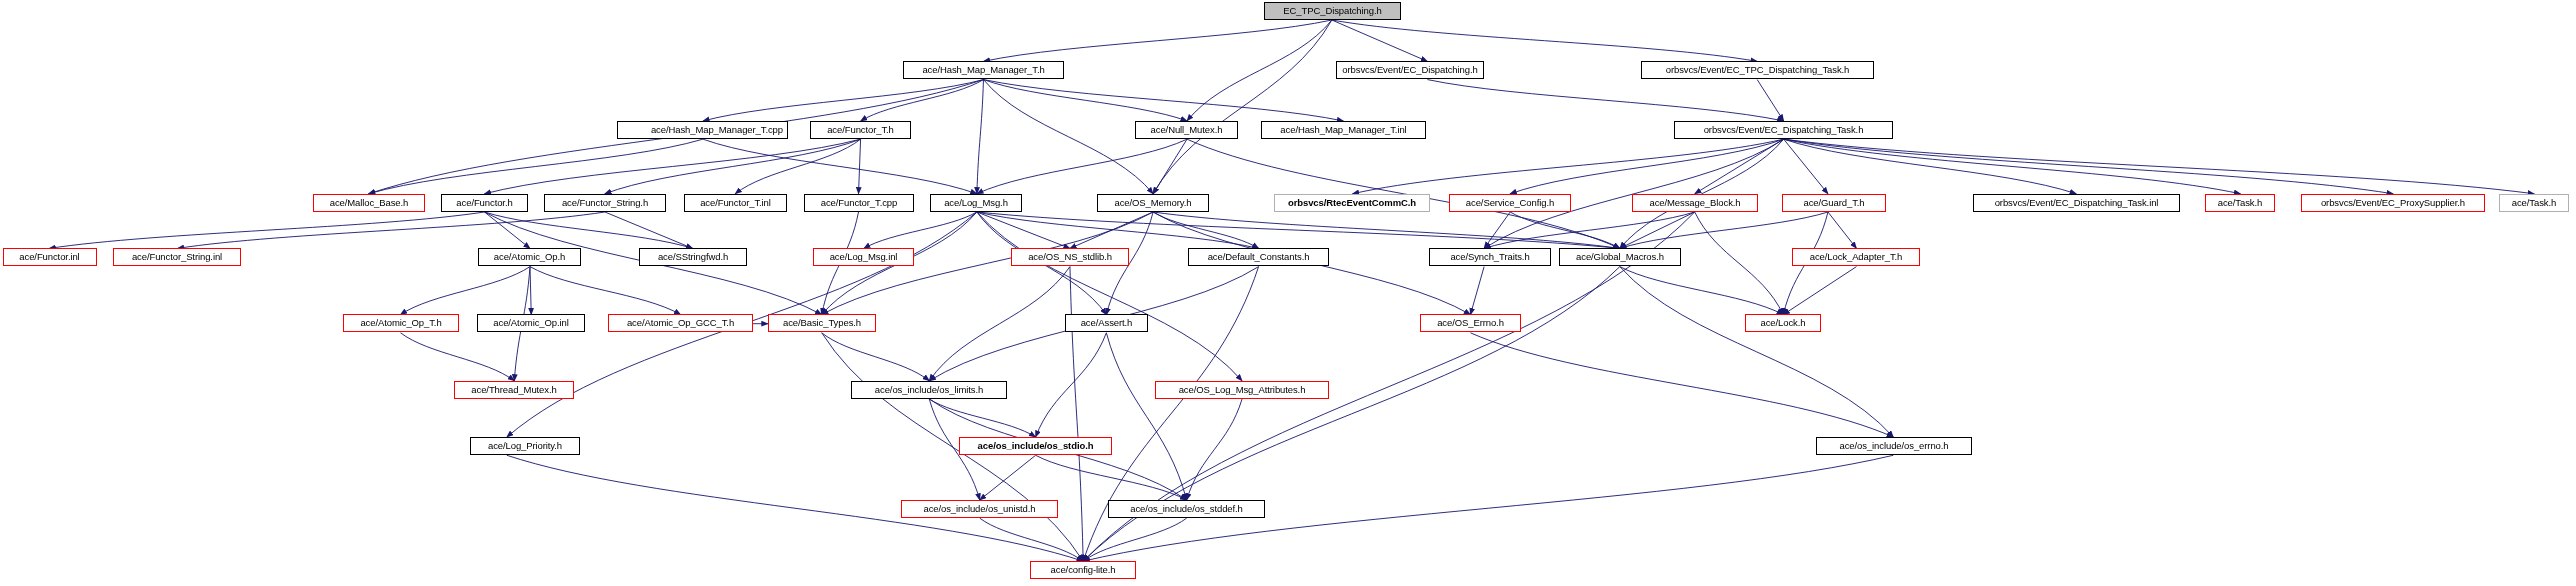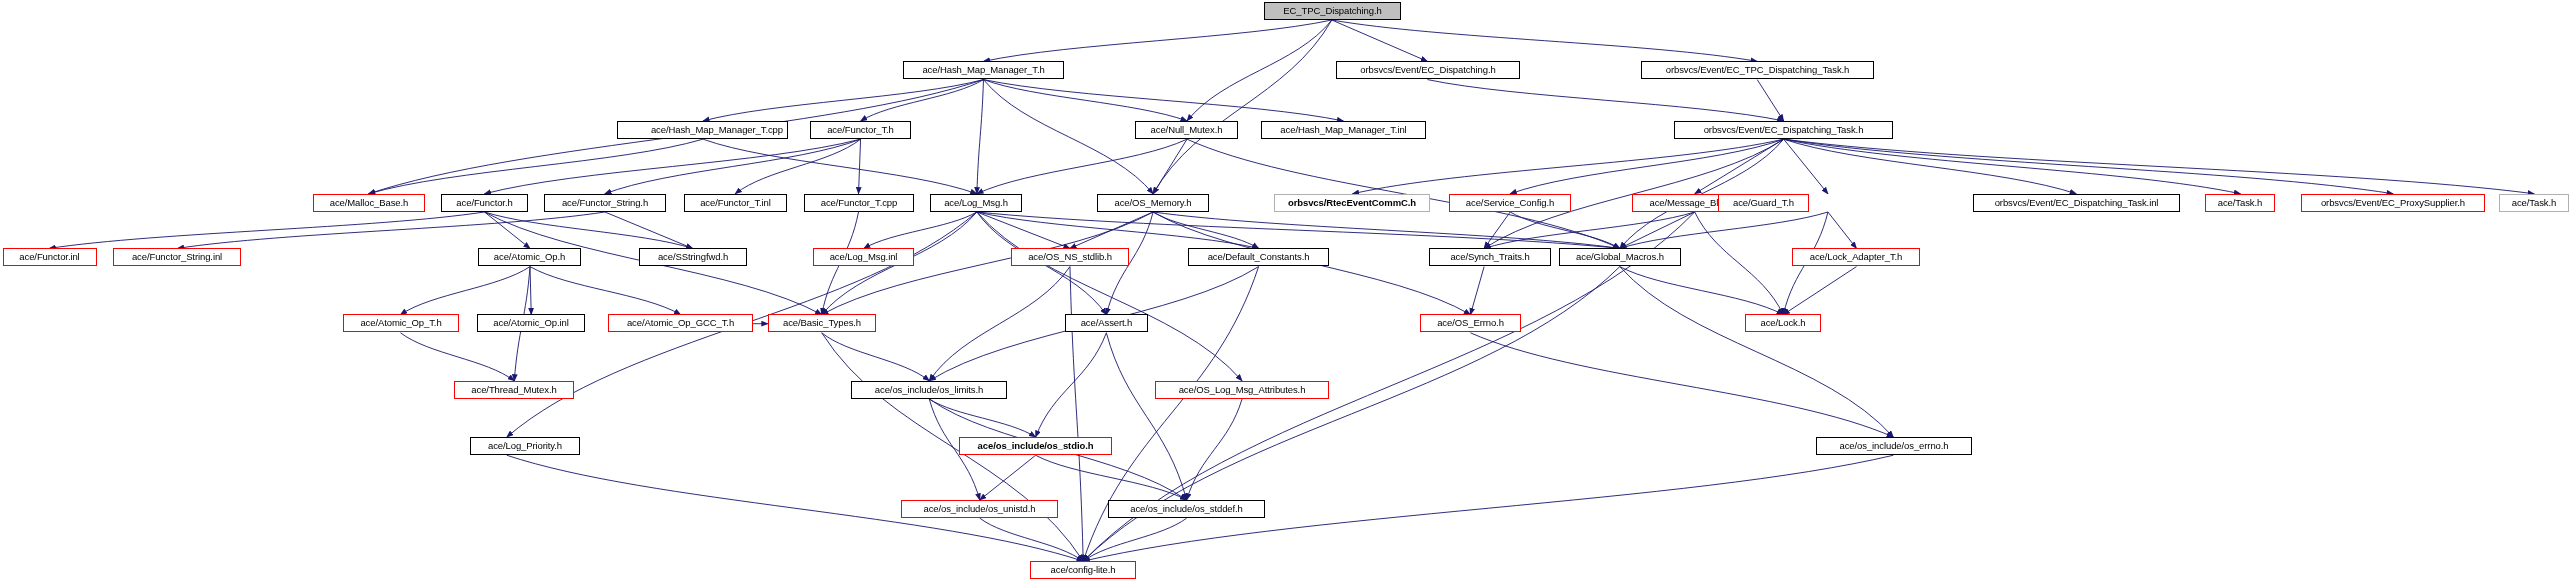--- a/index.html
+++ b/index.html
@@ -150,38 +150,38 @@
       <path d="M612.5,550 C786.625,607.6 1134.875,620.4 1309,678" fill="none" stroke="#191970" stroke-width="1.1" marker-end="url(#ah)"></path>
       <path d="M1251.5,550 L1184,604" fill="none" stroke="#191970" stroke-width="1.1" marker-end="url(#ah)"></path>
       <path d="M1251.5,550 C1297.125,574.3 1388.375,579.7 1434,604" fill="none" stroke="#191970" stroke-width="1.1" marker-end="url(#ah)"></path>
       <path d="M2288,550 C2043.25,607.6 1553.75,620.4 1309,678" fill="none" stroke="#191970" stroke-width="1.1" marker-end="url(#ah)"></path>
       <path d="M1184,626 C1215.25,649.4 1277.75,654.6 1309,678" fill="none" stroke="#191970" stroke-width="1.1" marker-end="url(#ah)"></path>
       <path d="M1434,626 C1402.75,649.4 1340.25,654.6 1309,678" fill="none" stroke="#191970" stroke-width="1.1" marker-end="url(#ah)"></path>
     </svg>
   <div id="nodes-layer">
       <div class="node root" style="left: 1264px; top: 1.7px; width: 137px;">EC_TPC_Dispatching.h</div>
       <div class="node" style="left: 903px; top: 61px; width: 161px;">ace/Hash_Map_Manager_T.h</div>
-      <div class="node" style="left: 1336px; top: 61px; width: 184px;">orbsvcs/Event/EC_Dispatching.h</div>
+      <div class="node" style="left: 1336px; top: 61px; width: 148px;">orbsvcs/Event/EC_Dispatching.h</div>
       <div class="node" style="left: 1641px; top: 61px; width: 233px;">orbsvcs/Event/EC_TPC_Dispatching_Task.h</div>
       <div class="node" style="left: 617px; top: 121px; width: 171px; padding-left: 33px;">ace/Hash_Map_Manager_T.cpp</div>
       <div class="node" style="left: 810px; top: 121px; width: 101px;">ace/Functor_T.h</div>
       <div class="node" style="left: 1135px; top: 121px; width: 103px;">ace/Null_Mutex.h</div>
       <div class="node" style="left: 1261px; top: 121px; width: 165px;">ace/Hash_Map_Manager_T.inl</div>
       <div class="node" style="left: 1674px; top: 121px; width: 219px;">orbsvcs/Event/EC_Dispatching_Task.h</div>
       <div class="node red" style="left: 313px; top: 194px; width: 112px;">ace/Malloc_Base.h</div>
       <div class="node" style="left: 441px; top: 194px; width: 87px;">ace/Functor.h</div>
       <div class="node" style="left: 544px; top: 194px; width: 122px;">ace/Functor_String.h</div>
       <div class="node" style="left: 684px; top: 194px; width: 103px;">ace/Functor_T.inl</div>
       <div class="node" style="left: 804px; top: 194px; width: 110px;">ace/Functor_T.cpp</div>
       <div class="node" style="left: 930px; top: 194px; width: 92px;">ace/Log_Msg.h</div>
       <div class="node" style="left: 1097px; top: 194px; width: 112px;">ace/OS_Memory.h</div>
       <div class="node gray-border" style="left: 1274px; top: 194px; width: 156px; font-weight: bold;">orbsvcs/RtecEventCommC.h</div>
       <div class="node red" style="left: 1449px; top: 194px; width: 122px;">ace/Service_Config.h</div>
       <div class="node red" style="left: 1632px; top: 194px; width: 126px;">ace/Message_Block.h</div>
-      <div class="node red" style="left: 1718px; top: 194px; width: 91px;">ace/Guard_T.h</div>
+      <div class="node red" style="left: 1782px; top: 194px; width: 104px;">ace/Guard_T.h</div>
       <div class="node" style="left: 1973px; top: 194px; width: 207px;">orbsvcs/Event/EC_Dispatching_Task.inl</div>
       <div class="node red" style="left: 2205px; top: 194px; width: 70px;">ace/Task.h</div>
       <div class="node red" style="left: 2301px; top: 194px; width: 184px;">orbsvcs/Event/EC_ProxySupplier.h</div>
       <div class="node gray-border" style="left: 2499px; top: 194px; width: 70px;">ace/Task.h</div>
       <div class="node red" style="left: 2.5px; top: 248px; width: 94px;">ace/Functor.inl</div>
       <div class="node red" style="left: 113px; top: 248px; width: 128px;">ace/Functor_String.inl</div>
       <div class="node" style="left: 478px; top: 248px; width: 103px;">ace/Atomic_Op.h</div>
       <div class="node" style="left: 639px; top: 248px; width: 108px;">ace/SStringfwd.h</div>
       <div class="node red" style="left: 813px; top: 248px; width: 101px;">ace/Log_Msg.inl</div>
       <div class="node red" style="left: 1011px; top: 248px; width: 118px;">ace/OS_NS_stdlib.h</div>

